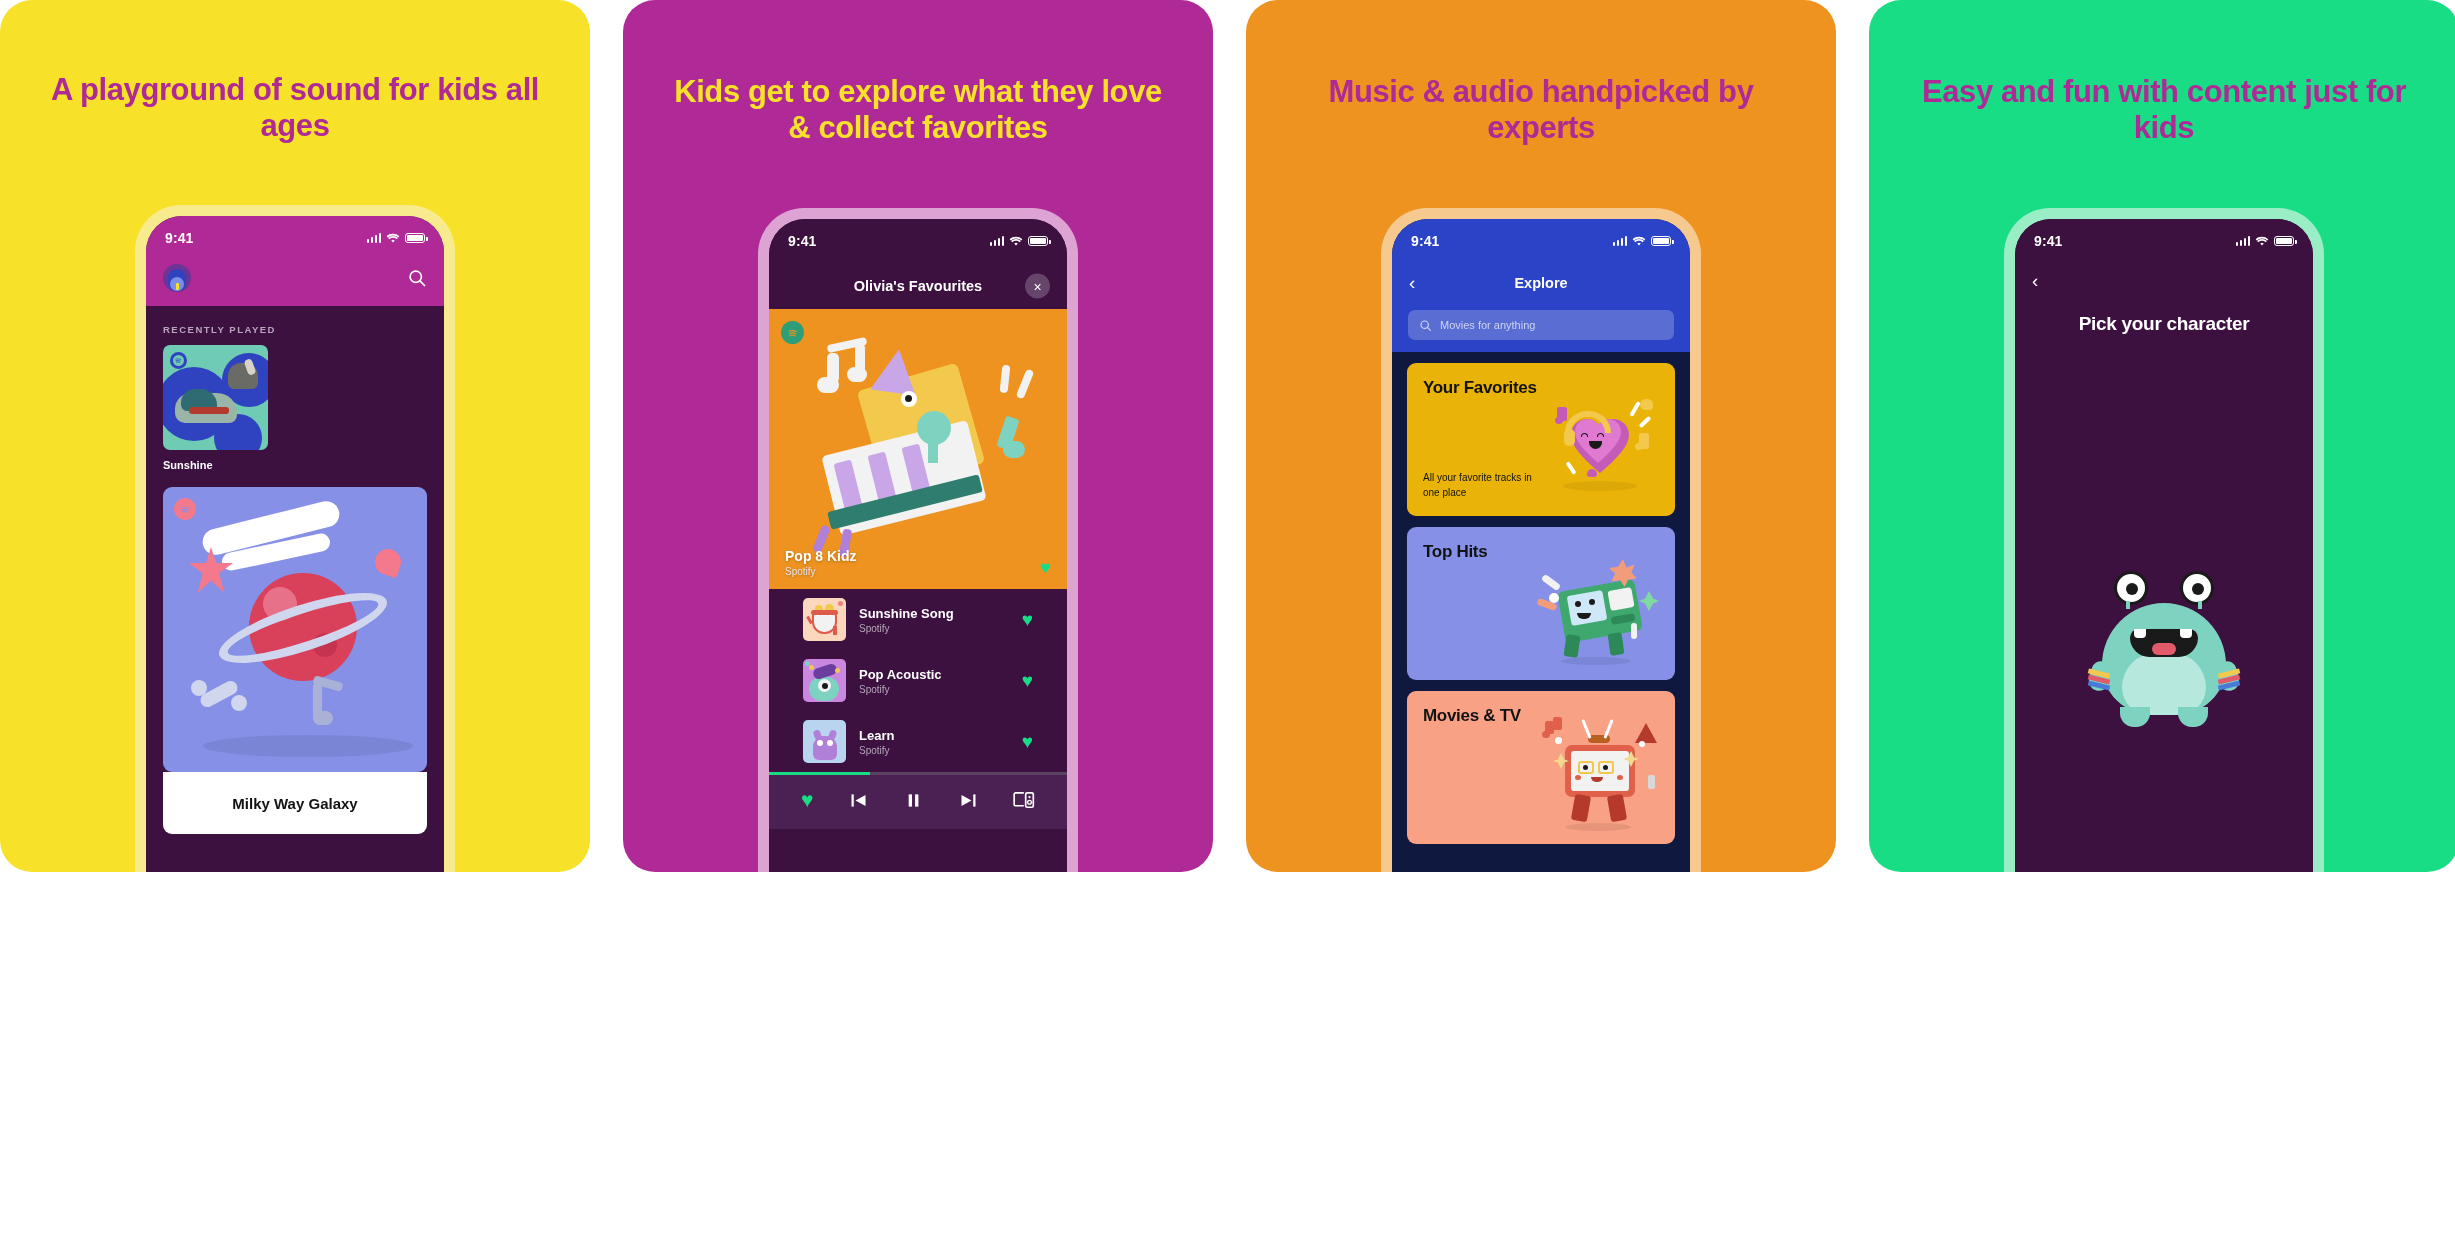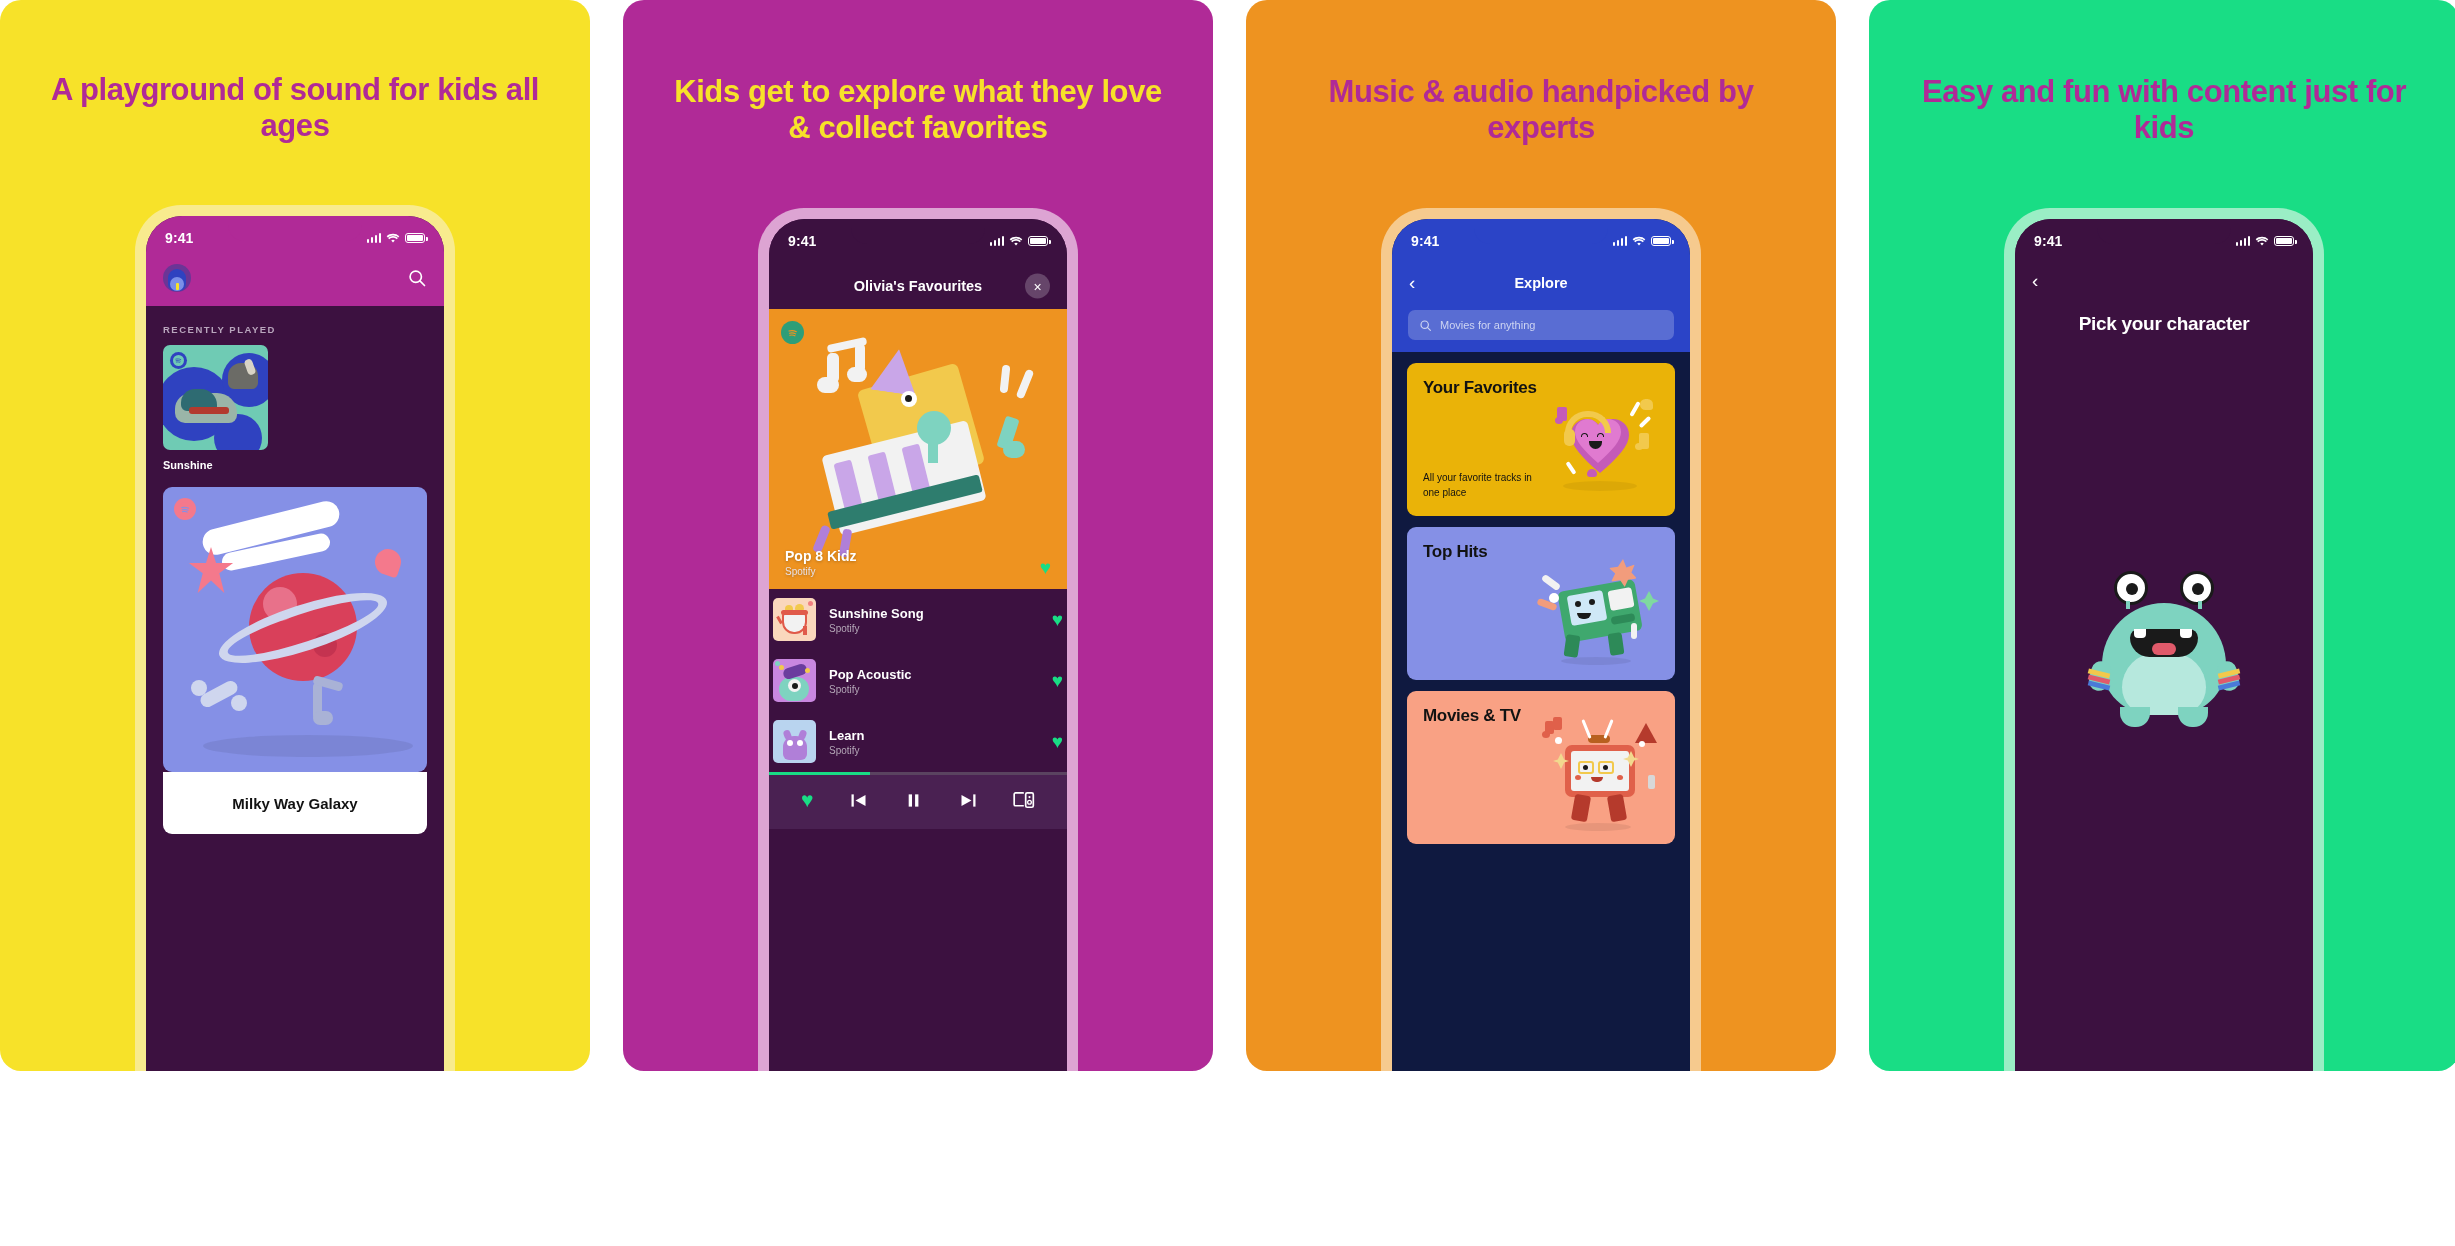--- a/index.html
+++ b/index.html
@@ -7,22 +7,22 @@
     width: 2455px; height: 1246px;
     background: #ffffff;
     font-family: "Liberation Sans", sans-serif;
     overflow: hidden;
   }
   .stage { position: relative; width: 2455px; height: 1246px; display: flex; gap: 33px; }
 
   
   .panel {
     position: relative;
-    width: 590px; height: 1071px;
-    border-radius: 21px;
+    width: 590px; height: 872px;
+    border-radius: 32px;
     overflow: hidden;
     flex: 0 0 590px;
   }
   .p1 { background: #f7e229; }
   .p2 { background: #b02a97; }
   .p3 { background: #ee9320; }
   .p4 { background: #19dd85; }
 
   .headline {
     position: absolute; left: 0; right: 0; top: 72px;
@@ -100,21 +100,21 @@
   .s2 { background: #3c1140; }
   .s2 .topbar { background:#3c1140; }
   .s2 .titlerow{ display:flex;align-items:center;justify-content:center;position:relative;height:46px;padding:0 17px; }
   .s2 .titlerow h2{ color:#fff;font-size:14.5px;font-weight:700; }
   .closebtn{ position:absolute;right:17px;top:50%;transform:translateY(-50%);width:25px;height:25px;border-radius:50%;
              background:rgba(255,255,255,.22);display:flex;align-items:center;justify-content:center;color:#fff;font-size:14px;}
   .hero{ height:280px;background:#ee9320;position:relative;overflow:hidden; }
   .heroinfo{ position:absolute;left:16px;bottom:12px;right:16px;display:flex;align-items:flex-end;justify-content:space-between;}
   .heroinfo .ht{color:#fff;font-size:14px;font-weight:700;text-shadow:0 1px 3px rgba(0,0,0,.25);}
   .heroinfo .hs{color:#e8e0e4;font-size:10px;margin-top:2px;text-shadow:0 1px 3px rgba(0,0,0,.25);}
-  .track{ display:flex;align-items:center;gap:13px;padding:9px 4px; }
+  .track{ display:flex;align-items:center;gap:13px;padding:9px 34px; }
   .trackart{ width:43px;height:43px;border-radius:5px;position:relative;overflow:hidden;flex:0 0 43px;}
   .trackmeta{flex:1;}
   .trackmeta .tt{color:#fff;font-size:13px;font-weight:700;}
   .trackmeta .ts{color:#b3a6b6;font-size:10px;margin-top:2px;}
   .heart{ color:#19dd85; font-size:19px; line-height:1;}
   .progress{height:3px;background:#5a4360;position:relative;}
   .progress span{position:absolute;left:0;top:0;bottom:0;width:34%;background:#19dd85;}
   .controls{ display:flex;align-items:center;justify-content:space-between;padding:13px 32px 17px;background:#4a2152; }
   .controls .ci{color:#fff;}
 

